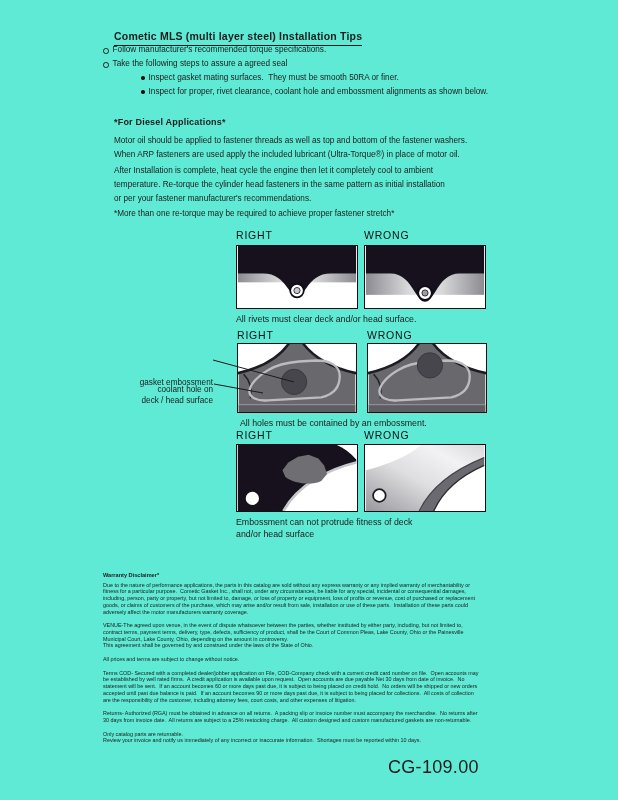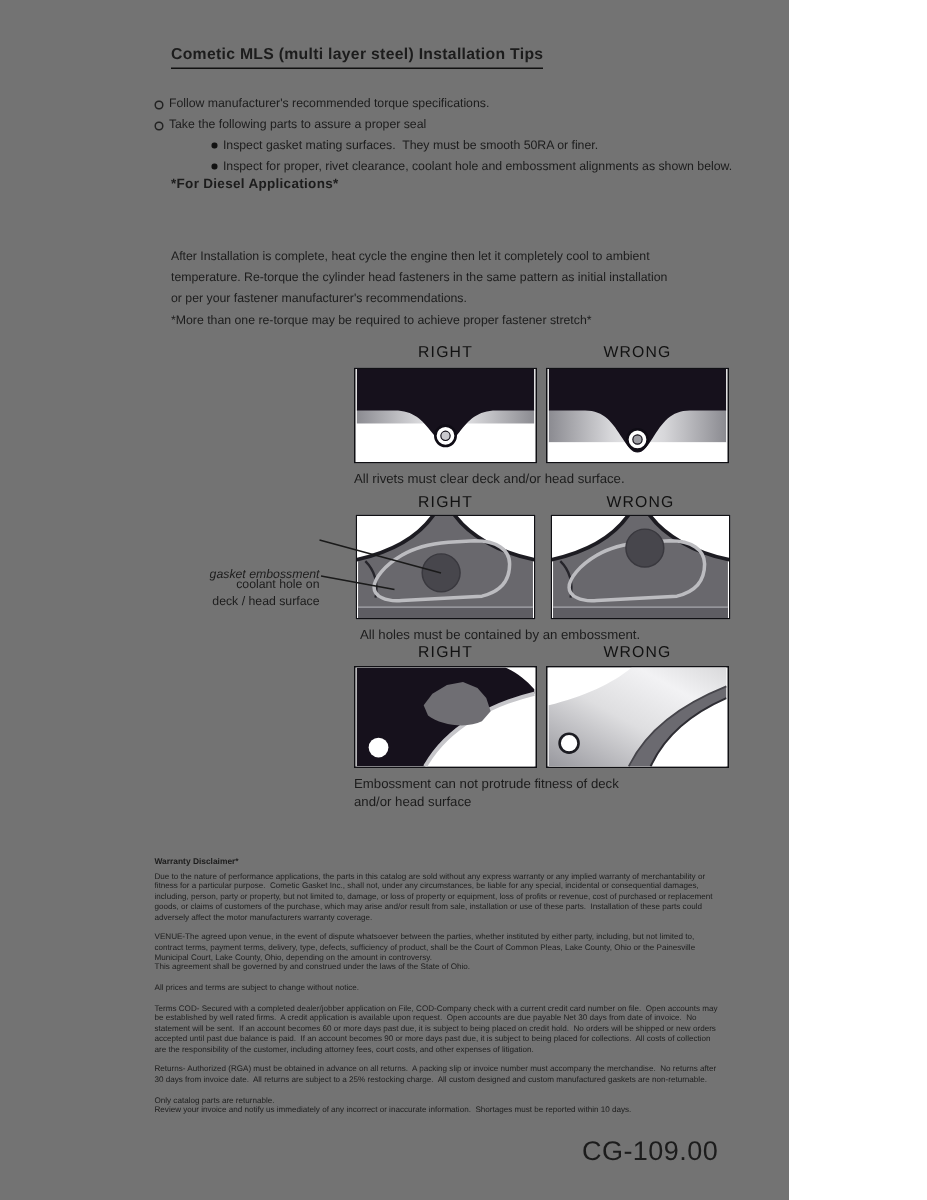--- a/index.html
+++ b/index.html
@@ -1,35 +1,35 @@
 <!DOCTYPE html>
 <html style="--ink: #1c1c1c; --diagram-black: #16111c; --gasket-gray: #69686d; --hole-gray: #47464c; --emboss-line: #bcbcc0; --deck-gray: #8b8b91;"><head>
 <meta charset="utf-8">
 <style>
   html,body{margin:0;padding:0;background:#fff;}
   .page{
-    position:relative;width:526px;height:800px;background:#737373;
+    position:relative;width:618px;height:800px;background:#5eead4;
     font-family:"Liberation Sans",sans-serif;color:var(--ink,#1c1c1c);
     overflow:hidden;
   }
   .abs{position:absolute;}
   .pre{white-space:pre-wrap;}
   .title{
     font-size:10.5px;font-weight:bold;letter-spacing:0.2px;
     border-bottom:1.5px solid #111;padding-bottom:2.5px;display:inline-block;
   }
   .body-txt{font-size:8.2px;line-height:14px;}
-  .bullets{left:103px;top:62px;}
+  .bullets{left:103px;top:43px;}
   .b-row{display:flex;align-items:flex-start;height:14px;font-size:8.2px;line-height:14px;}
   .b-row.sub{margin-left:38px;}
   .mark{flex:0 0 auto;width:3.6px;height:3.6px;border-radius:50%;margin:5px 4px 0 0;}
   .mark.open{border:1px solid #222;}
   .mark.fill{background:#111;margin-top:5.2px;}
   .h2{font-size:9px;font-weight:bold;letter-spacing:0.2px;}
-  .dw-label{font-size:10.5px;letter-spacing:0.8px;text-align:center;color:#111;}
+  .dw-label{font-size:10.5px;letter-spacing:0.8px;text-align:left;color:#111;}
   .caption{font-size:8.8px;font-weight:normal;line-height:12px;}
   .side-label{font-size:8.2px;line-height:10.5px;text-align:right;}
   .panel{display:block;border:1.6px solid #101014;box-sizing:border-box;background:#fff;}
   .warranty{width:436px;font-size:5.4px;line-height:6.7px;}
   .warranty .w-head{font-weight:bold;margin-bottom:3px;font-size:5.6px;}
   .warranty p{margin:0 0 7px 0;}
   .footer-code{font-size:18px;letter-spacing:0.3px;}
 </style>
 </head>
 <body>
@@ -40,33 +40,35 @@
     <span class="title">Cometic MLS (multi layer steel) Installation Tips</span>
   </div>
 
   <div class="abs bullets">
     <div class="b-row">
       <span class="mark open"></span>
       <span class="pre">Follow manufacturer's recommended torque specifications.</span>
     </div>
     <div class="b-row">
       <span class="mark open"></span>
-      <span class="pre">Take the following parts to assure a proper seal</span>
+      <span class="pre">Take the following steps to assure a agreed seal</span>
     </div>
     <div class="b-row sub">
       <span class="mark fill"></span>
       <span class="pre">Inspect gasket mating surfaces.  They must be smooth 50RA or finer.</span>
     </div>
     <div class="b-row sub">
       <span class="mark fill"></span>
       <span class="pre">Inspect for proper, rivet clearance, coolant hole and embossment alignments as shown below.</span>
     </div>
   </div>
 
   <div class="abs h2" style="left:114px;top:117px;">*For Diesel Applications*</div>
+  <div class="abs body-txt pre" style="left:114px;top:134px;width:490px;">Motor oil should be applied to fastener threads as well as top and bottom of the fastener washers.
+When ARP fasteners are used apply the included lubricant (Ultra-Torque®) in place of motor oil.</div>
   <div class="abs body-txt pre" style="left:114px;top:207px;width:490px;">*More than one re-torque may be required to achieve proper fastener stretch*</div>
   <div class="abs body-txt pre" style="left:114px;top:164px;width:490px;">After Installation is complete, heat cycle the engine then let it completely cool to ambient
 temperature. Re-torque the cylinder head fasteners in the same pattern as initial installation
 or per your fastener manufacturer's recommendations.</div>
 
   <div class="abs dw-label" style="left:236px;top:229px;width:122px;">RIGHT</div>
   <div class="abs dw-label" style="left:364px;top:229px;width:122px;">WRONG</div>
 
   <svg class="abs panel" style="left:236px;top:245px;" width="122" height="64" viewBox="0 0 122 64">
     <defs>
@@ -103,21 +105,21 @@
     <circle cx="61" cy="48.5" r="3.2" fill="#9c9ca2" stroke="#0f0c15" stroke-width="0.8"></circle>
   </svg>
 
   <div class="abs caption pre" style="left:236px;top:313px;width:300px;">All rivets must clear deck and/or head surface.</div>
 
   <div class="abs dw-label" style="left:237px;top:329px;width:120px;">RIGHT</div>
   <div class="abs dw-label" style="left:367px;top:329px;width:120px;">WRONG</div>
 
   <div class="abs side-label pre" style="left:118px;top:345px;width:95px;margin-top:40px;">coolant hole on
 deck / head surface</div>
-  <div class="abs side-label pre" style="left:118px;top:378px;width:95px;font-style:italic;">gasket embossment</div>
+  <div class="abs side-label pre" style="left:118px;top:378px;width:95px;">gasket embossment</div>
 
   <svg class="abs panel" style="left:237px;top:343px;" width="120" height="70" viewBox="0 0 120 70">
     <rect width="120" height="70" fill="var(--gasket-gray,#69686d)"></rect>
     <rect y="62.5" width="120" height="7.5" fill="#5e5d63"></rect>
     <line x1="0" y1="62.5" x2="120" y2="62.5" stroke="#a8a8ae" stroke-width="0.8"></line>
     <path d="M-1,-1 H52 C43,12 26,24 -1,30 Z" fill="#fff"></path>
     <path d="M52,-1 C43,12 26,24 -1,30" fill="none" stroke="#1d1c22" stroke-width="2.6"></path>
     <path d="M121,-1 H66 C76,13 96,25 121,30 Z" fill="#fff"></path>
     <path d="M66,-1 C76,13 96,25 121,30" fill="none" stroke="#1d1c22" stroke-width="2.6"></path>
     <path d="M5,31 C11,37 14,45 12,56" fill="none" stroke="#26252b" stroke-width="1.6"></path>

